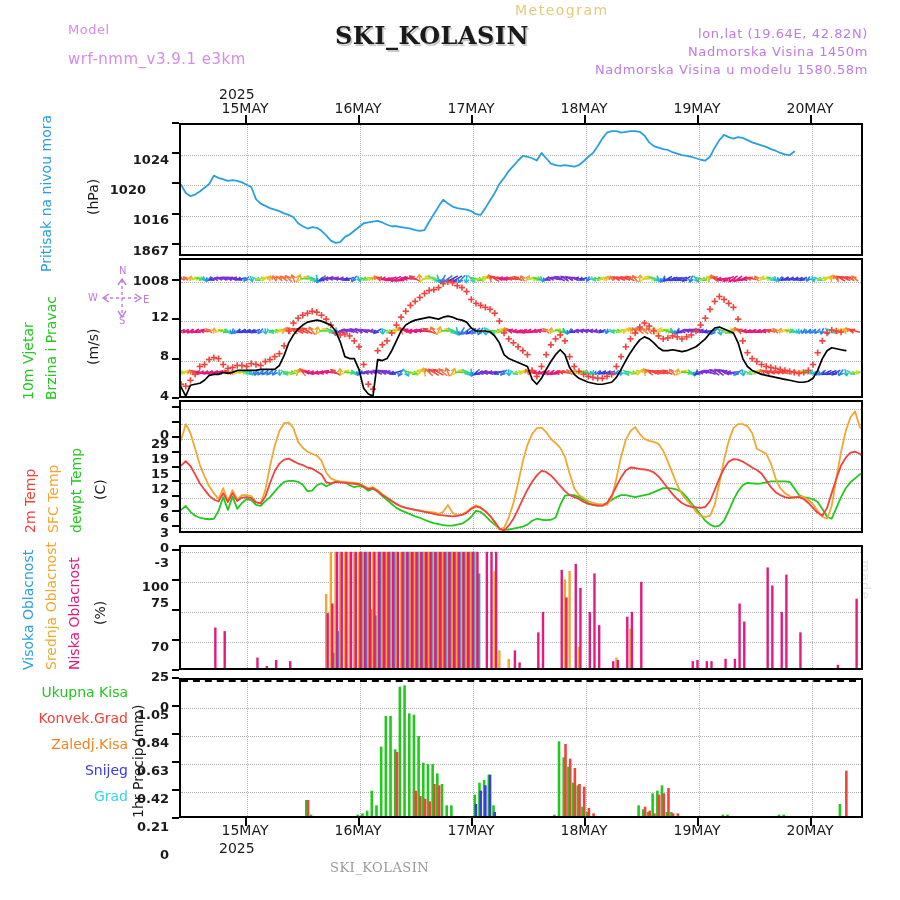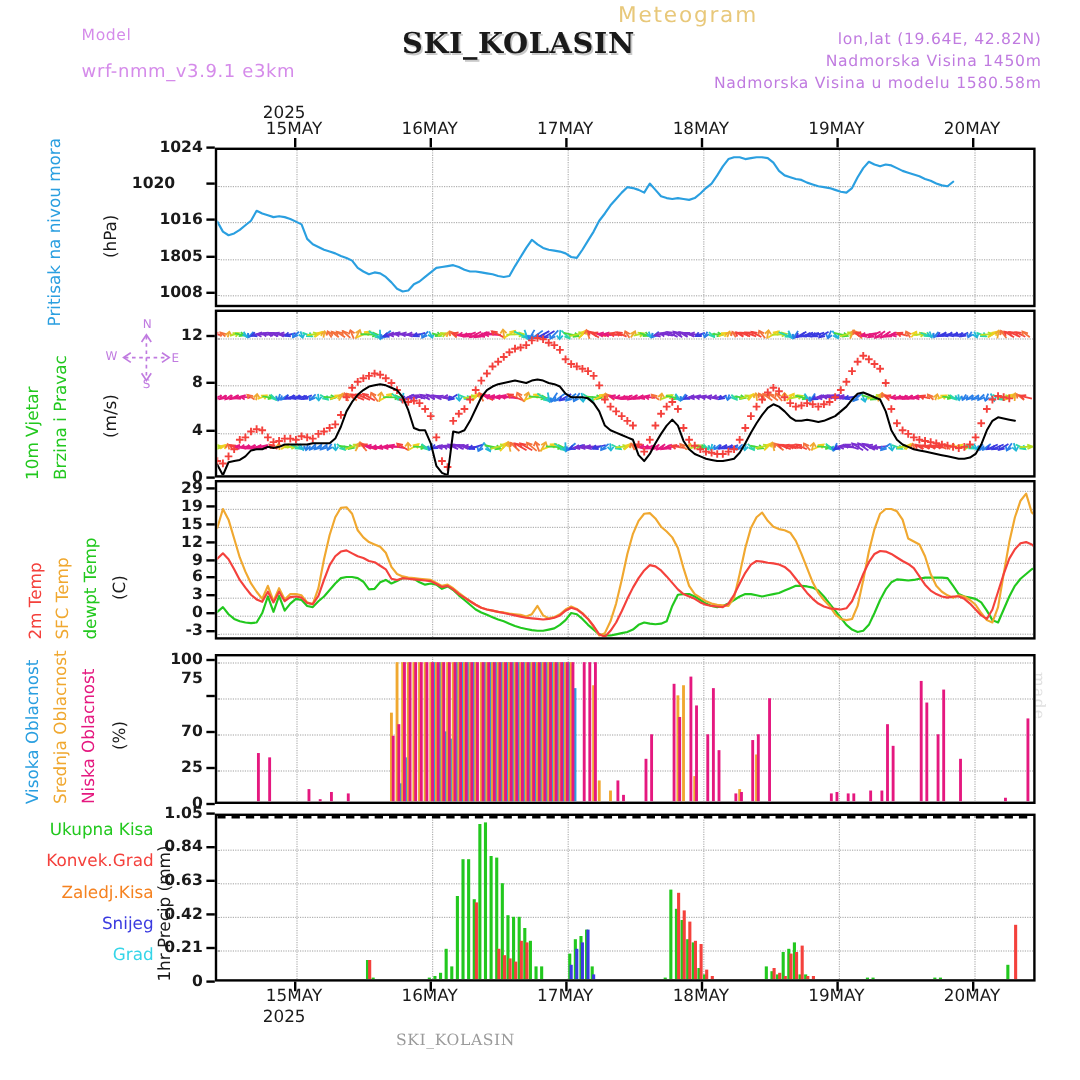--- a/index.html
+++ b/index.html
@@ -1,21 +1,21 @@
 <!DOCTYPE html>
 <html><head>
 <meta charset="utf-8">
 <style>
   html,body{margin:0;padding:0;background:#ffffff;}
   body{width:900px;height:900px;position:relative;overflow:hidden;
        font-family:"DejaVu Sans",sans-serif;}
   .abs{position:absolute;}
   .nowrap{white-space:nowrap;}
   
-  #hdr-meteogram{left:515px;top:2px;font-size:18px;color:#e8c87a;letter-spacing:1.5px;}
+  #hdr-meteogram{left:515px;top:2px;font-size:14px;color:#e8c87a;letter-spacing:1.5px;}
   #hdr-modellabel{left:68px;top:22px;font-size:13px;color:#d58bea;letter-spacing:.5px;}
   #hdr-modelname{left:68px;top:50px;font-size:15px;color:#d58bea;letter-spacing:.5px;}
   #hdr-title{left:335px;top:21px;font-size:24px;font-weight:bold;
        font-family:"DejaVu Serif",serif;color:#1a1a1a;letter-spacing:.5px;
        text-shadow:1.5px 1.5px 0 #c9c9c9;}
   #hdr-lonlat{right:32px;top:26px;font-size:13px;color:#c07be0;letter-spacing:.6px;text-align:right;}
   #hdr-elev{right:32px;top:44px;font-size:13px;color:#c07be0;letter-spacing:.6px;text-align:right;}
   #hdr-melev{right:32px;top:62px;font-size:13px;color:#c07be0;letter-spacing:.6px;text-align:right;}
   
   #topyear{left:219px;top:86px;font-size:14px;color:#1a1a1a;}
@@ -33,21 +33,21 @@
          overflow:hidden;}
   .panel.toprule{border-top:2px solid #000;}
   .panel.botrule{border-bottom:2px solid #000;}
   .gridv{position:absolute;top:0;bottom:0;width:0;
          border-left:1px dotted #b0b0b0;}
   .gridh{position:absolute;left:0;right:0;height:0;
          border-top:1px dotted #b0b0b0;}
   svg.trace{position:absolute;left:0;top:0;width:100%;height:100%;}
   
   .ytick{position:absolute;font-size:13px;font-weight:bold;color:#1a1a1a;
-         text-align:right;transform:translateY(-50%);white-space:nowrap;}
+         text-align:right;transform:translateY(-50%);white-space:nowrap;margin-top:36px;}
   .ytickmark{position:absolute;width:7px;height:0;border-top:2px solid #000;
              transform:translateY(-50%);}
   
   .vlabel{position:absolute;transform-origin:0 0;white-space:nowrap;font-size:14px;}
   
   #compass{left:82px;top:268px;width:80px;height:60px;color:#c07be0;}
   #compass .cl{position:absolute;font-size:10px;}
   
   #watermark{position:absolute;left:873px;top:560px;font-size:13px;
      font-family:"DejaVu Serif",serif;color:#e0e0e0;letter-spacing:1px;
@@ -2754,21 +2754,21 @@
       <rect x="616.18" width="2.6" y="138.67" height="1.33" fill="#f4413c"></rect>
       <rect x="667.97" width="2.6" y="90.67" height="49.33" fill="#f4413c"></rect>
       <line x1="0" x2="684" y1="140.00" y2="140.00" stroke="#000" stroke-width="2" stroke-dasharray="7,5"></line>
       <line x1="0" x2="684" y1="1" y2="1" stroke="#000" stroke-width="2" stroke-dasharray="7,5"></line>
     </svg>
   </div>
 
 <div id="ytick-layer">
     <div class="ytick" style="top: 243.909px; right: 731px;">1008</div>
     <div class="ytickmark" style="top: 243.909px; left: 172px;"></div>
-    <div class="ytick" style="top: 213.682px; right: 731px;">1805</div>
+    <div class="ytick" style="top: 213.682px; right: 731px;">1867</div>
     <div class="ytickmark" style="top: 213.682px; left: 172px;"></div>
     <div class="ytick" style="top: 183.455px; right: 731px;">1016</div>
     <div class="ytickmark" style="top: 183.455px; left: 172px;"></div>
     <div class="ytick" style="top: 153.227px; right: 754px;">1020</div>
     <div class="ytickmark" style="top: 153.227px; left: 172px;"></div>
     <div class="ytick" style="top: 123px; right: 731px;">1024</div>
     <div class="ytickmark" style="top: 123px; left: 172px;"></div>
     <div class="ytick" style="top: 398px; right: 731px;">0</div>
     <div class="ytickmark" style="top: 398px; left: 172px;"></div>
     <div class="ytick" style="top: 358.563px; right: 731px;">4</div>

